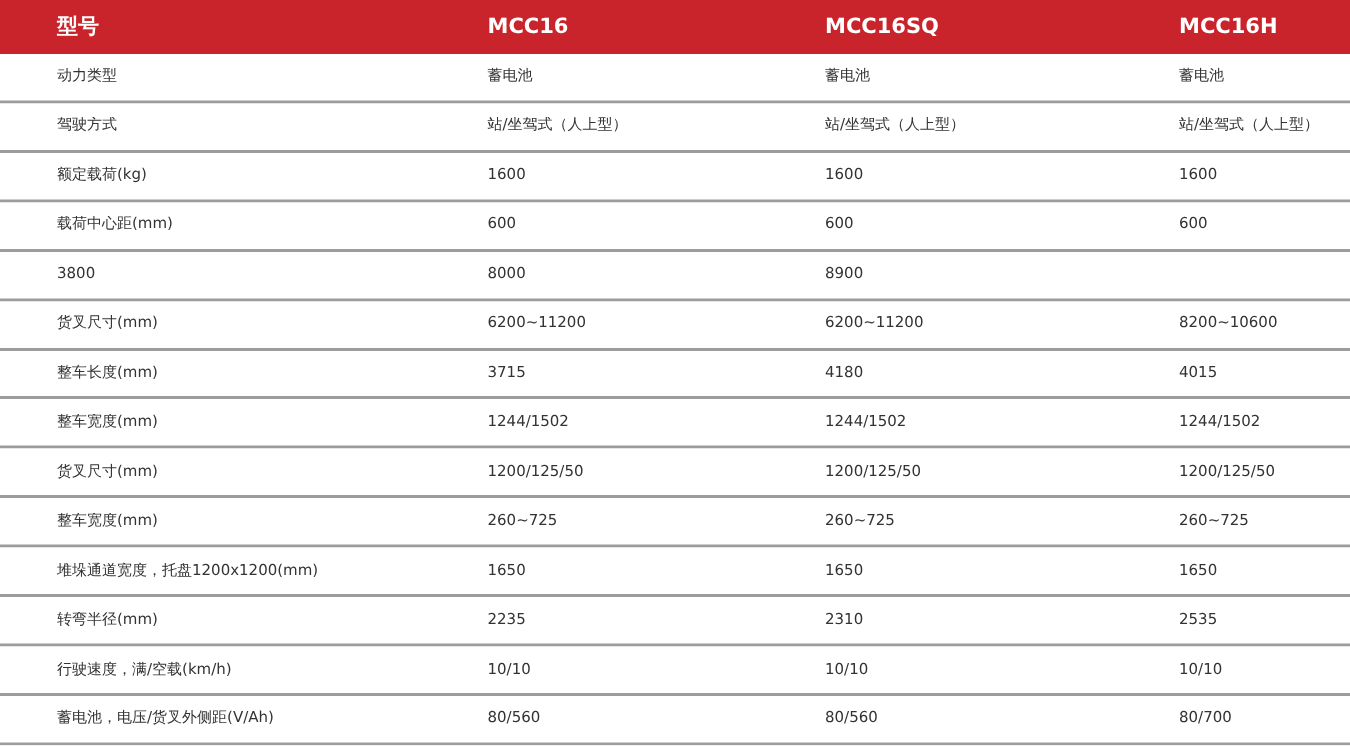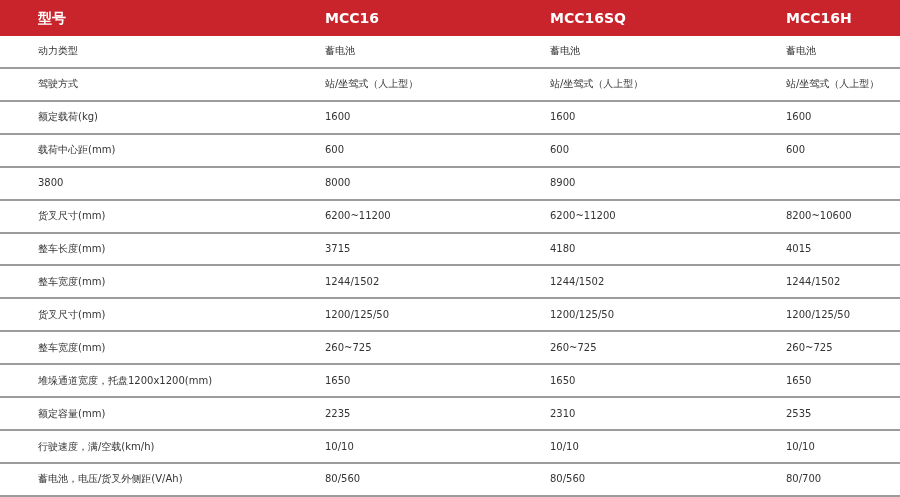--- a/index.html
+++ b/index.html
@@ -125,21 +125,21 @@
   </div>
 
   <div class="row">
     <div class="cell">堆垛通道宽度，托盘1200x1200(mm)</div>
     <div class="cell">1650</div>
     <div class="cell">1650</div>
     <div class="cell">1650</div>
   </div>
 
   <div class="row">
-    <div class="cell">额定容量(mm)</div>
+    <div class="cell">转弯半径(mm)</div>
     <div class="cell">2235</div>
     <div class="cell">2310</div>
     <div class="cell">2535</div>
   </div>
 
   <div class="row">
     <div class="cell">行驶速度，满/空载(km/h)</div>
     <div class="cell">10/10</div>
     <div class="cell">10/10</div>
     <div class="cell">10/10</div>

